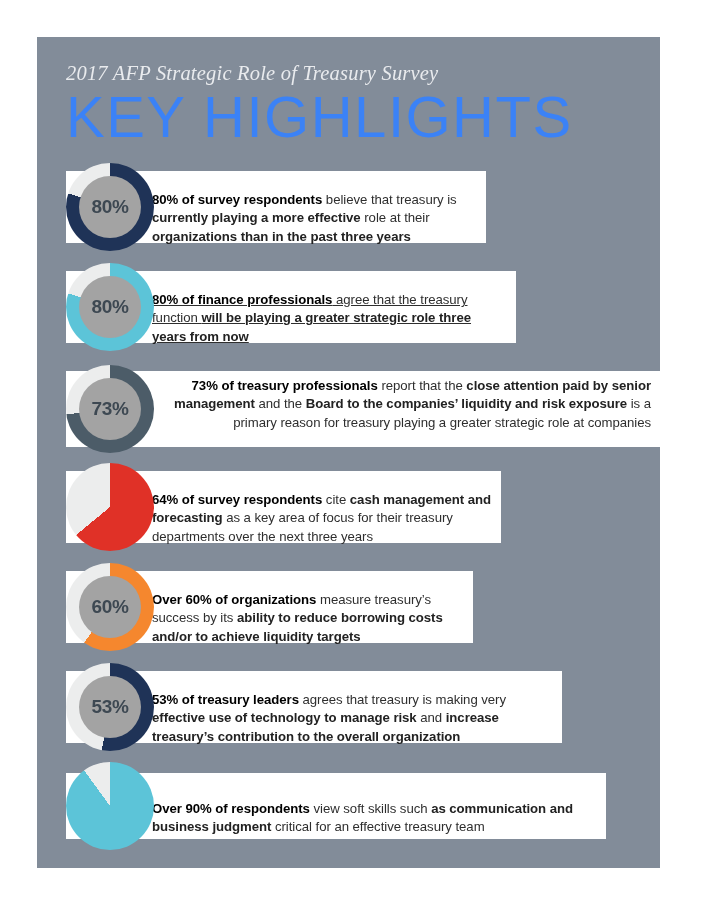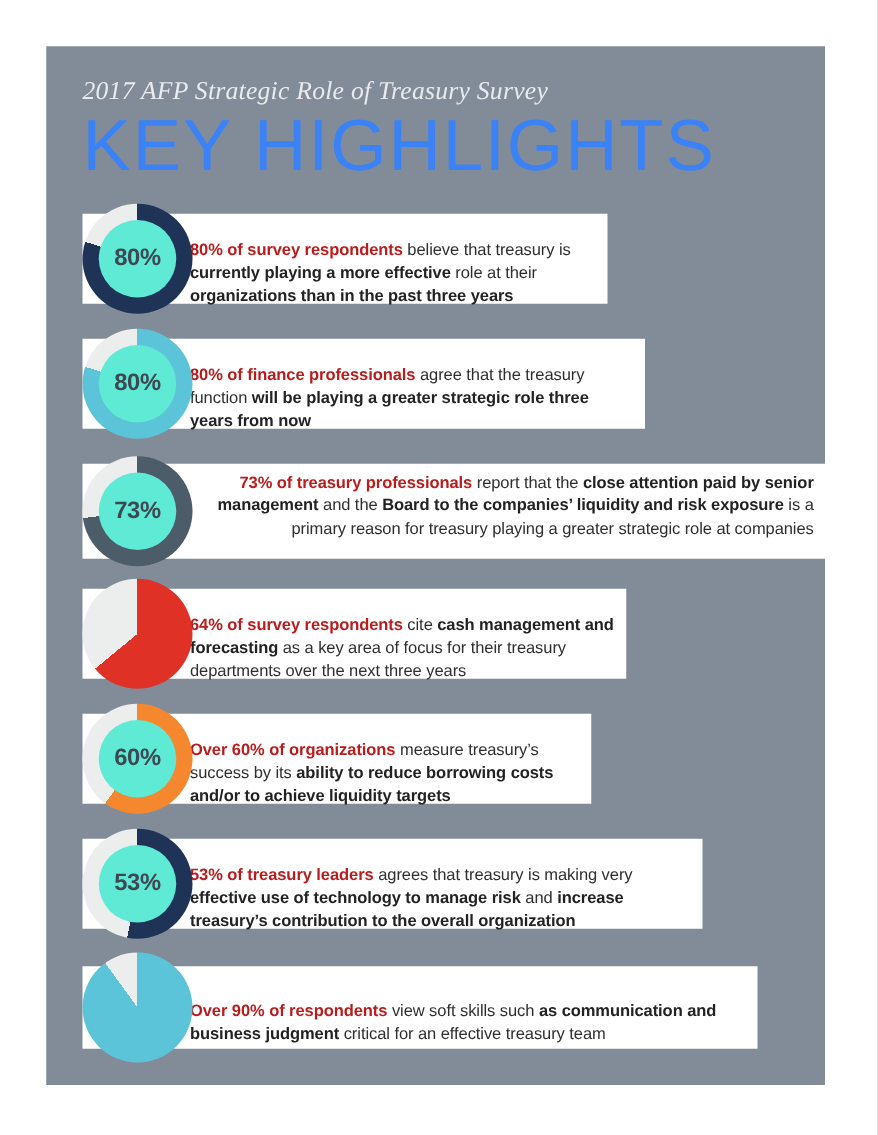--- a/index.html
+++ b/index.html
@@ -68,42 +68,42 @@
     left: 95px;
     top: 0;
     right: 10px;
     font-family: "Liberation Sans", sans-serif;
     font-size: 13.2px;
     line-height: 18.4px;
     color: #2e2e2e;
     letter-spacing: -0.05px;
   }
   .card-text b { font-weight: bold; color: #222222; }
-  .card-text .hl { color: #b91c1c; font-weight: bold; }
+  .card-text .hl { color: #000000; font-weight: bold; }
 
   .donut-wrap {
     position: absolute;
     left: 0;
     top: 0;
     width: 88px;
     height: 88px;
   }
   .donut {
     position: absolute;
     inset: 0;
     border-radius: 50%;
   }
   .donut-hole {
     position: absolute;
     left: 13px;
     top: 13px;
     width: 62px;
     height: 62px;
     border-radius: 50%;
-    background: #5eead4;
+    background: #a3a3a3;
     display: flex;
     align-items: center;
     justify-content: center;
   }
   .donut-label {
     font-family: "Liberation Sans", sans-serif;
     font-size: 19px;
     font-weight: bold;
     color: #3d4852;
     letter-spacing: -0.3px;
@@ -125,21 +125,21 @@
       <div class="card-text" style="left: 152px; top: 34px; width: 325px;"><span class="hl">80% of survey respondents</span><span> believe that treasury is </span><b>currently playing a more effective</b><span> role at their </span><b>organizations than in the past three years</b></div>
       <div class="donut-wrap" style="left: 66px; top: 6px;">
         <div class="donut" style="background: conic-gradient(rgb(31, 51, 87) 0deg, rgb(31, 51, 87) 288deg, rgb(236, 237, 237) 288deg, rgb(236, 237, 237) 360deg);"></div>
         <div class="donut-hole">
           <span class="donut-label" style="color: rgb(61, 72, 82);">80%</span>
         </div>
       </div>
     </div>
     <div class="row" style="top: 257px; left: 0px; width: 702px; height: 90px;">
       <div class="card" style="left: 66px; top: 14px; width: 450px; height: 72px; background: rgb(255, 255, 255);"></div>
-      <div class="card-text" style="left: 152px; top: 34px; width: 355px;"><span class="hl">80% of finance professionals</span><span> agree that the treasury function </span><b>will be playing a greater strategic role three years from now</b></div>
+      <div class="card-text" style="left: 152px; top: 34px; width: 355px; text-decoration: underline;"><span class="hl">80% of finance professionals</span><span> agree that the treasury function </span><b>will be playing a greater strategic role three years from now</b></div>
       <div class="donut-wrap" style="left: 66px; top: 6px;">
         <div class="donut" style="background: conic-gradient(rgb(92, 196, 216) 0deg, rgb(92, 196, 216) 288deg, rgb(236, 237, 237) 288deg, rgb(236, 237, 237) 360deg);"></div>
         <div class="donut-hole">
           <span class="donut-label" style="color: rgb(61, 72, 82);">80%</span>
         </div>
       </div>
     </div>
     <div class="row" style="top: 357px; left: 0px; width: 702px; height: 90px;">
       <div class="card" style="left: 66px; top: 14px; width: 594px; height: 76px; background: rgb(255, 255, 255);"></div>
       <div class="card-text" style="left: 152px; top: 20px; width: 499px; text-align: right;"><span class="hl">73% of treasury professionals</span><span> report that the </span><b>close attention paid by senior management</b><span> and the </span><b>Board to the companies’ liquidity and risk exposure</b><span> is a primary reason for treasury playing a greater strategic role at companies</span></div>

